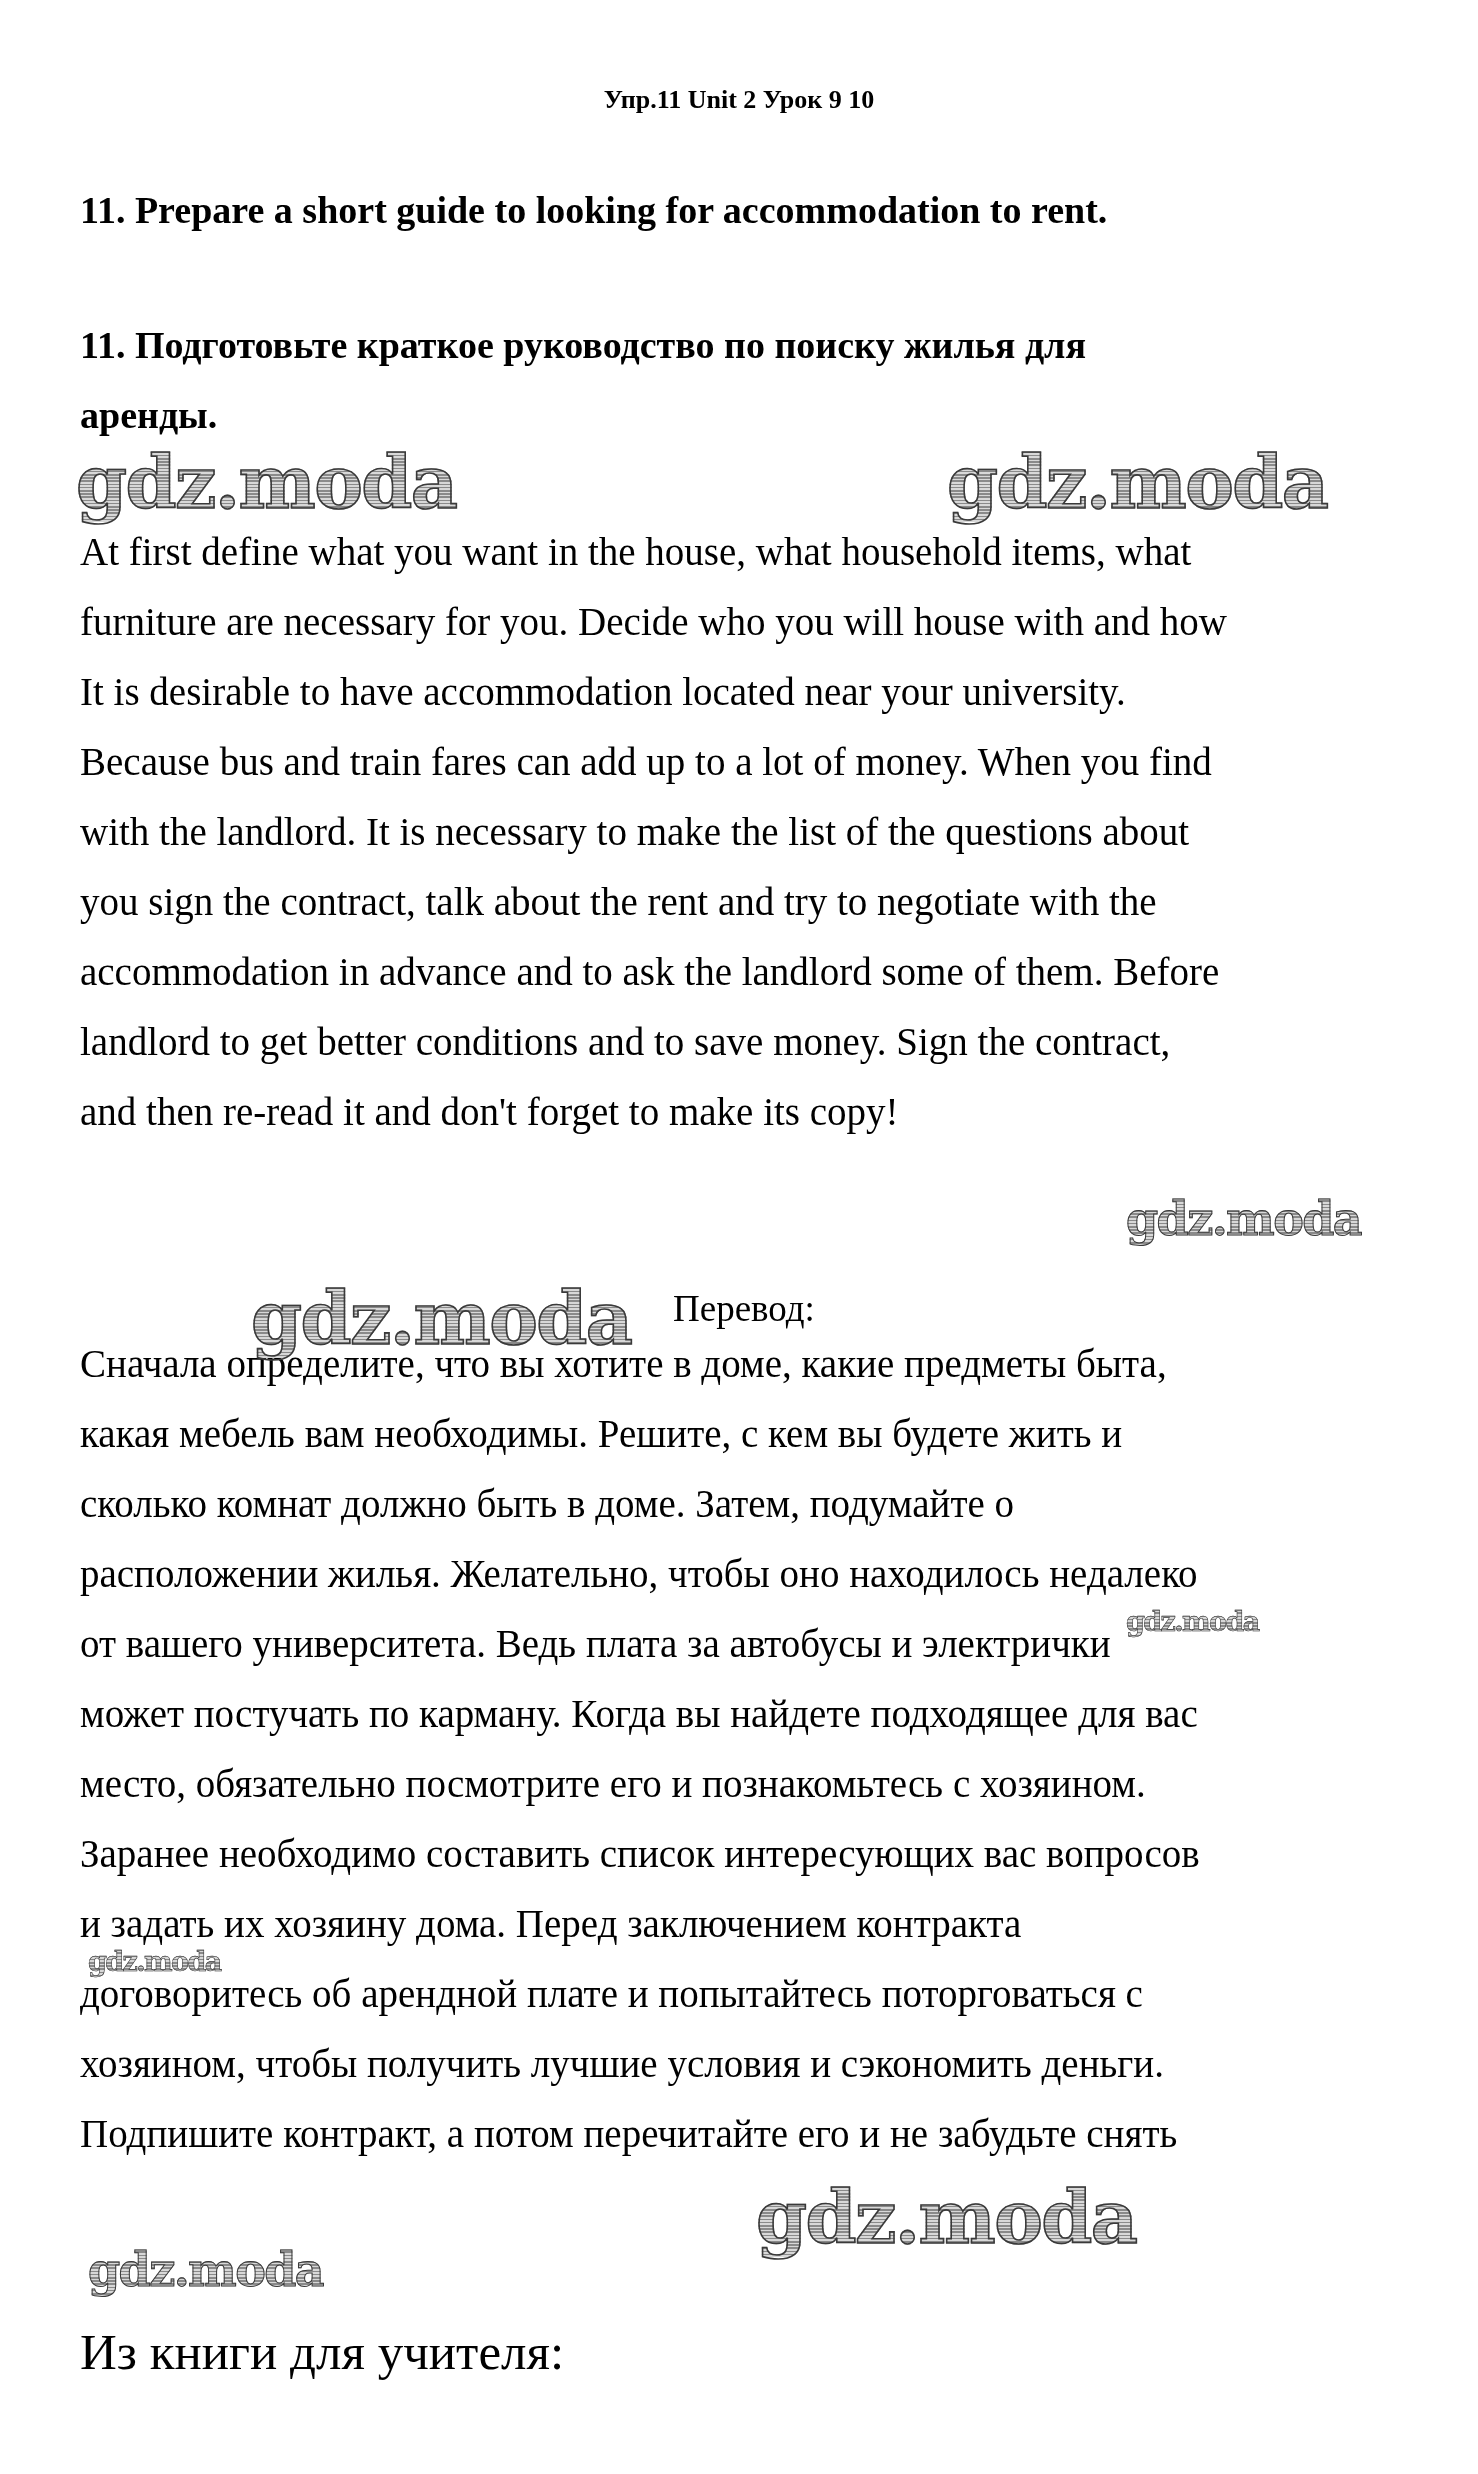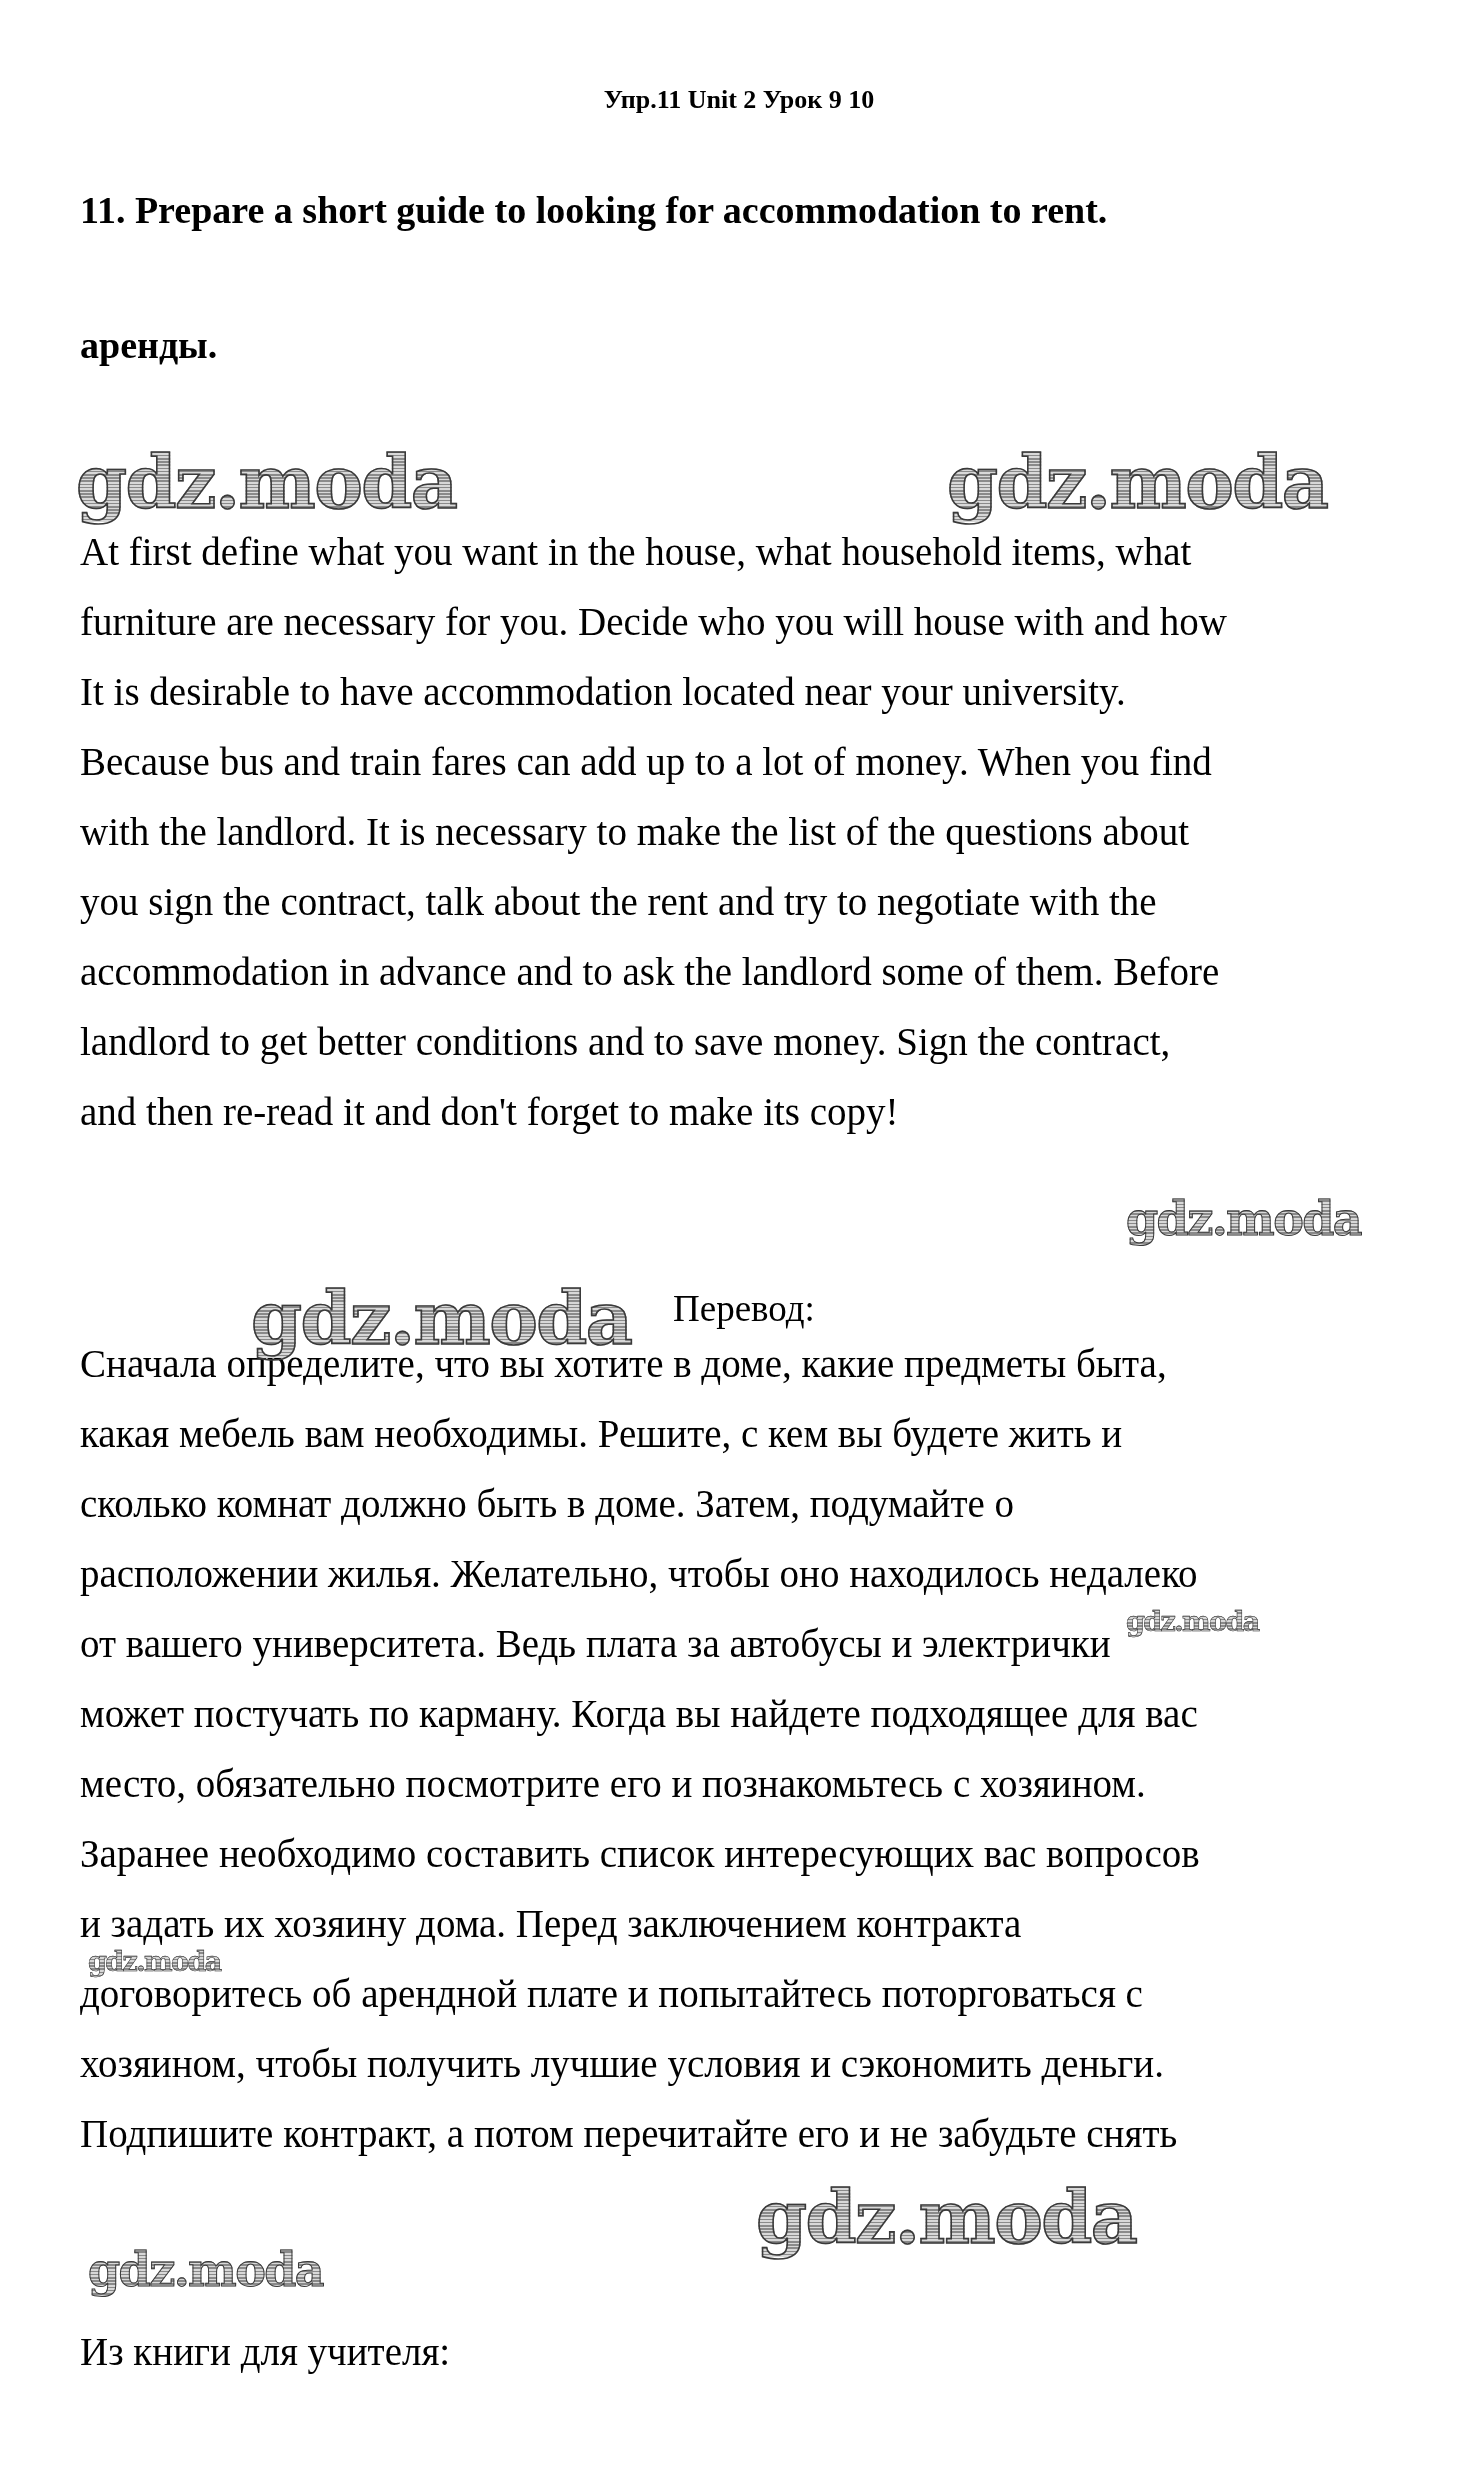--- a/index.html
+++ b/index.html
@@ -21,21 +21,21 @@
     position: absolute; left: 80px; width: 1353px;
     font-size: 39px; line-height: 70px;
   }
   .para .line { display: block; white-space: nowrap; }
   .p-en { top: 517px; }
   .p-ru { top: 1329px; }
   .label-translation {
     position: absolute; top: 1286px; left: 673px; font-size: 37px; line-height: 45px;
   }
   .footer-label {
-    position: absolute; top: 2328px; left: 80px; font-size: 39px; line-height: 48px;
+    position: absolute; top: 2328px; left: 80px; font-size: 51px; line-height: 48px;
   }
   .wm {
     position: absolute; font-family: "DejaVu Serif", "Liberation Serif", serif; font-weight: bold;
     color: #9a9a9a; letter-spacing: -1.6px;
     -webkit-text-stroke: 1.6px #3a3a3a;
     background: repeating-linear-gradient(180deg, #8a8a8a 0 1.6px, #d8d8d8 1.6px 3.2px);
     -webkit-background-clip: text; background-clip: text; -webkit-text-fill-color: transparent;
     pointer-events: none; white-space: nowrap;
   }
   .wm-xl { font-size: 73px; line-height: 80px; }
@@ -51,20 +51,21 @@
   .wm-8 { top: 2245px; left: 88px; }
 </style>
 </head>
 <body>
 
 <div class="title">Упр.11 Unit 2 Урок 9 10</div>
 
 <div class="heading h-en">11. Prepare a short guide to looking for accommodation to rent.</div>
 
 <div class="heading h-ru">
+  <span class="line" style="display:block">11. Подготовьте краткое руководство по поиску жилья для</span>
   <span class="line" style="display:block">аренды.</span>
 </div>
 
 <div class="para p-en">
   <span class="line">At first define what you want in the house, what household items, what</span>
   <span class="line">furniture are necessary for you. Decide who you will house with and how</span>
   <span class="line">It is desirable to have accommodation located near your university.</span>
   <span class="line">Because bus and train fares can add up to a lot of money. When you find</span>
   <span class="line">with the landlord. It is necessary to make the list of the questions about</span>
   <span class="line">you sign the contract, talk about the rent and try to negotiate with the</span>

